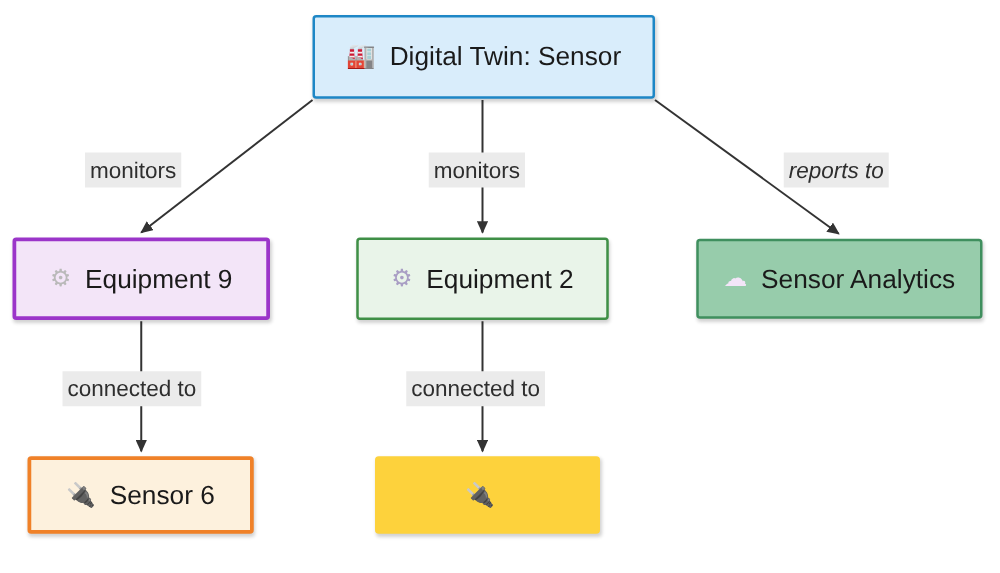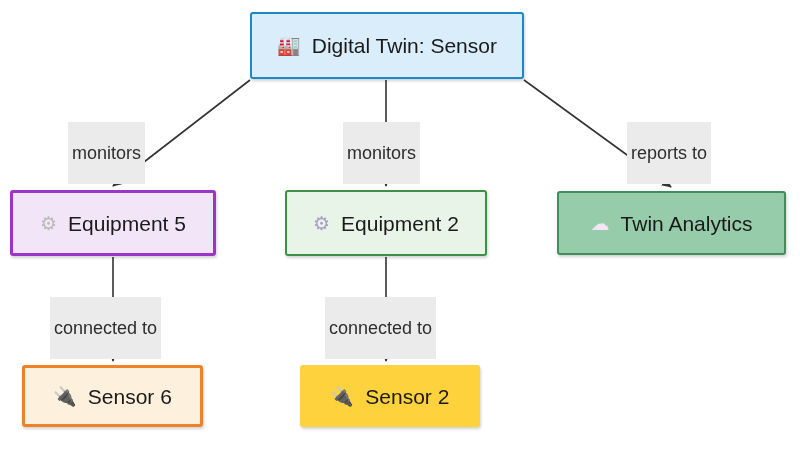--- a/index.html
+++ b/index.html
@@ -82,26 +82,26 @@
     border: 0px solid #fdd23c;
   }
 
   
   .edge-label {
     position: absolute;
     background: #ebebeb;
     color: #2e2e2e;
     font-size: 18px;
     line-height: 24px;
-    padding: 19px 4px;
+    padding: 2px 4px;
     white-space: nowrap;
   }
   #edge-label-monitors-1 { left: 68px; top: 122px; }
   #edge-label-monitors-2 { left: 343px; top: 122px; }
-  #edge-label-reports-to { left: 627px; top: 122px; }
+  #edge-label-reports-to { left: 627px; top: 122px; font-style: italic; }
   #edge-label-connected-1 { left: 50px; top: 297px; }
   #edge-label-connected-2 { left: 325px; top: 297px; }
 
   .plug-icon { color: #4b1b68; }
   .gear-1 { color: #b9b9b9; }
   .gear-2 { color: #a99ec4; }
   .cloud-glyph { color: #f3e5f8; font-size: 22px; }
 </style>
 </head>
 <body>
@@ -126,41 +126,40 @@
     <path d="M 386,257 L 386,361" fill="none" stroke="#333333" stroke-width="1.6" marker-end="url(#arrowhead)"></path>
   </svg>
 
   <div class="node" id="node-factory">
     <span class="node-icon">🏭</span>
     <span class="node-label">Digital Twin: Sensor</span>
   </div>
 
   <div class="node" id="node-equipment-1">
     <span class="node-icon gear-1">⚙</span>
-    <span class="node-label">Equipment 5</span>
+    <span class="node-label">Equipment 9</span>
   </div>
 
   <div class="node" id="node-equipment-2">
     <span class="node-icon gear-2">⚙</span>
     <span class="node-label">Equipment 2</span>
   </div>
 
   <div class="node" id="node-cloud-analytics">
     <span class="node-icon cloud-glyph">☁</span>
-    <span class="node-label">Twin Analytics</span>
+    <span class="node-label">Sensor Analytics</span>
   </div>
 
   <div class="node" id="node-sensor-1">
     <span class="node-icon plug-icon">🔌</span>
     <span class="node-label">Sensor 6</span>
   </div>
 
   <div class="node" id="node-sensor-2">
     <span class="node-icon plug-icon">🔌</span>
-    <span class="node-label">Sensor 2</span>
   </div>
 
   <div class="edge-label" id="edge-label-monitors-1">monitors</div>
 
   <div class="edge-label" id="edge-label-monitors-2">monitors</div>
 
   <div class="edge-label" id="edge-label-reports-to">reports to</div>
 
   <div class="edge-label" id="edge-label-connected-1">connected to</div>
 

